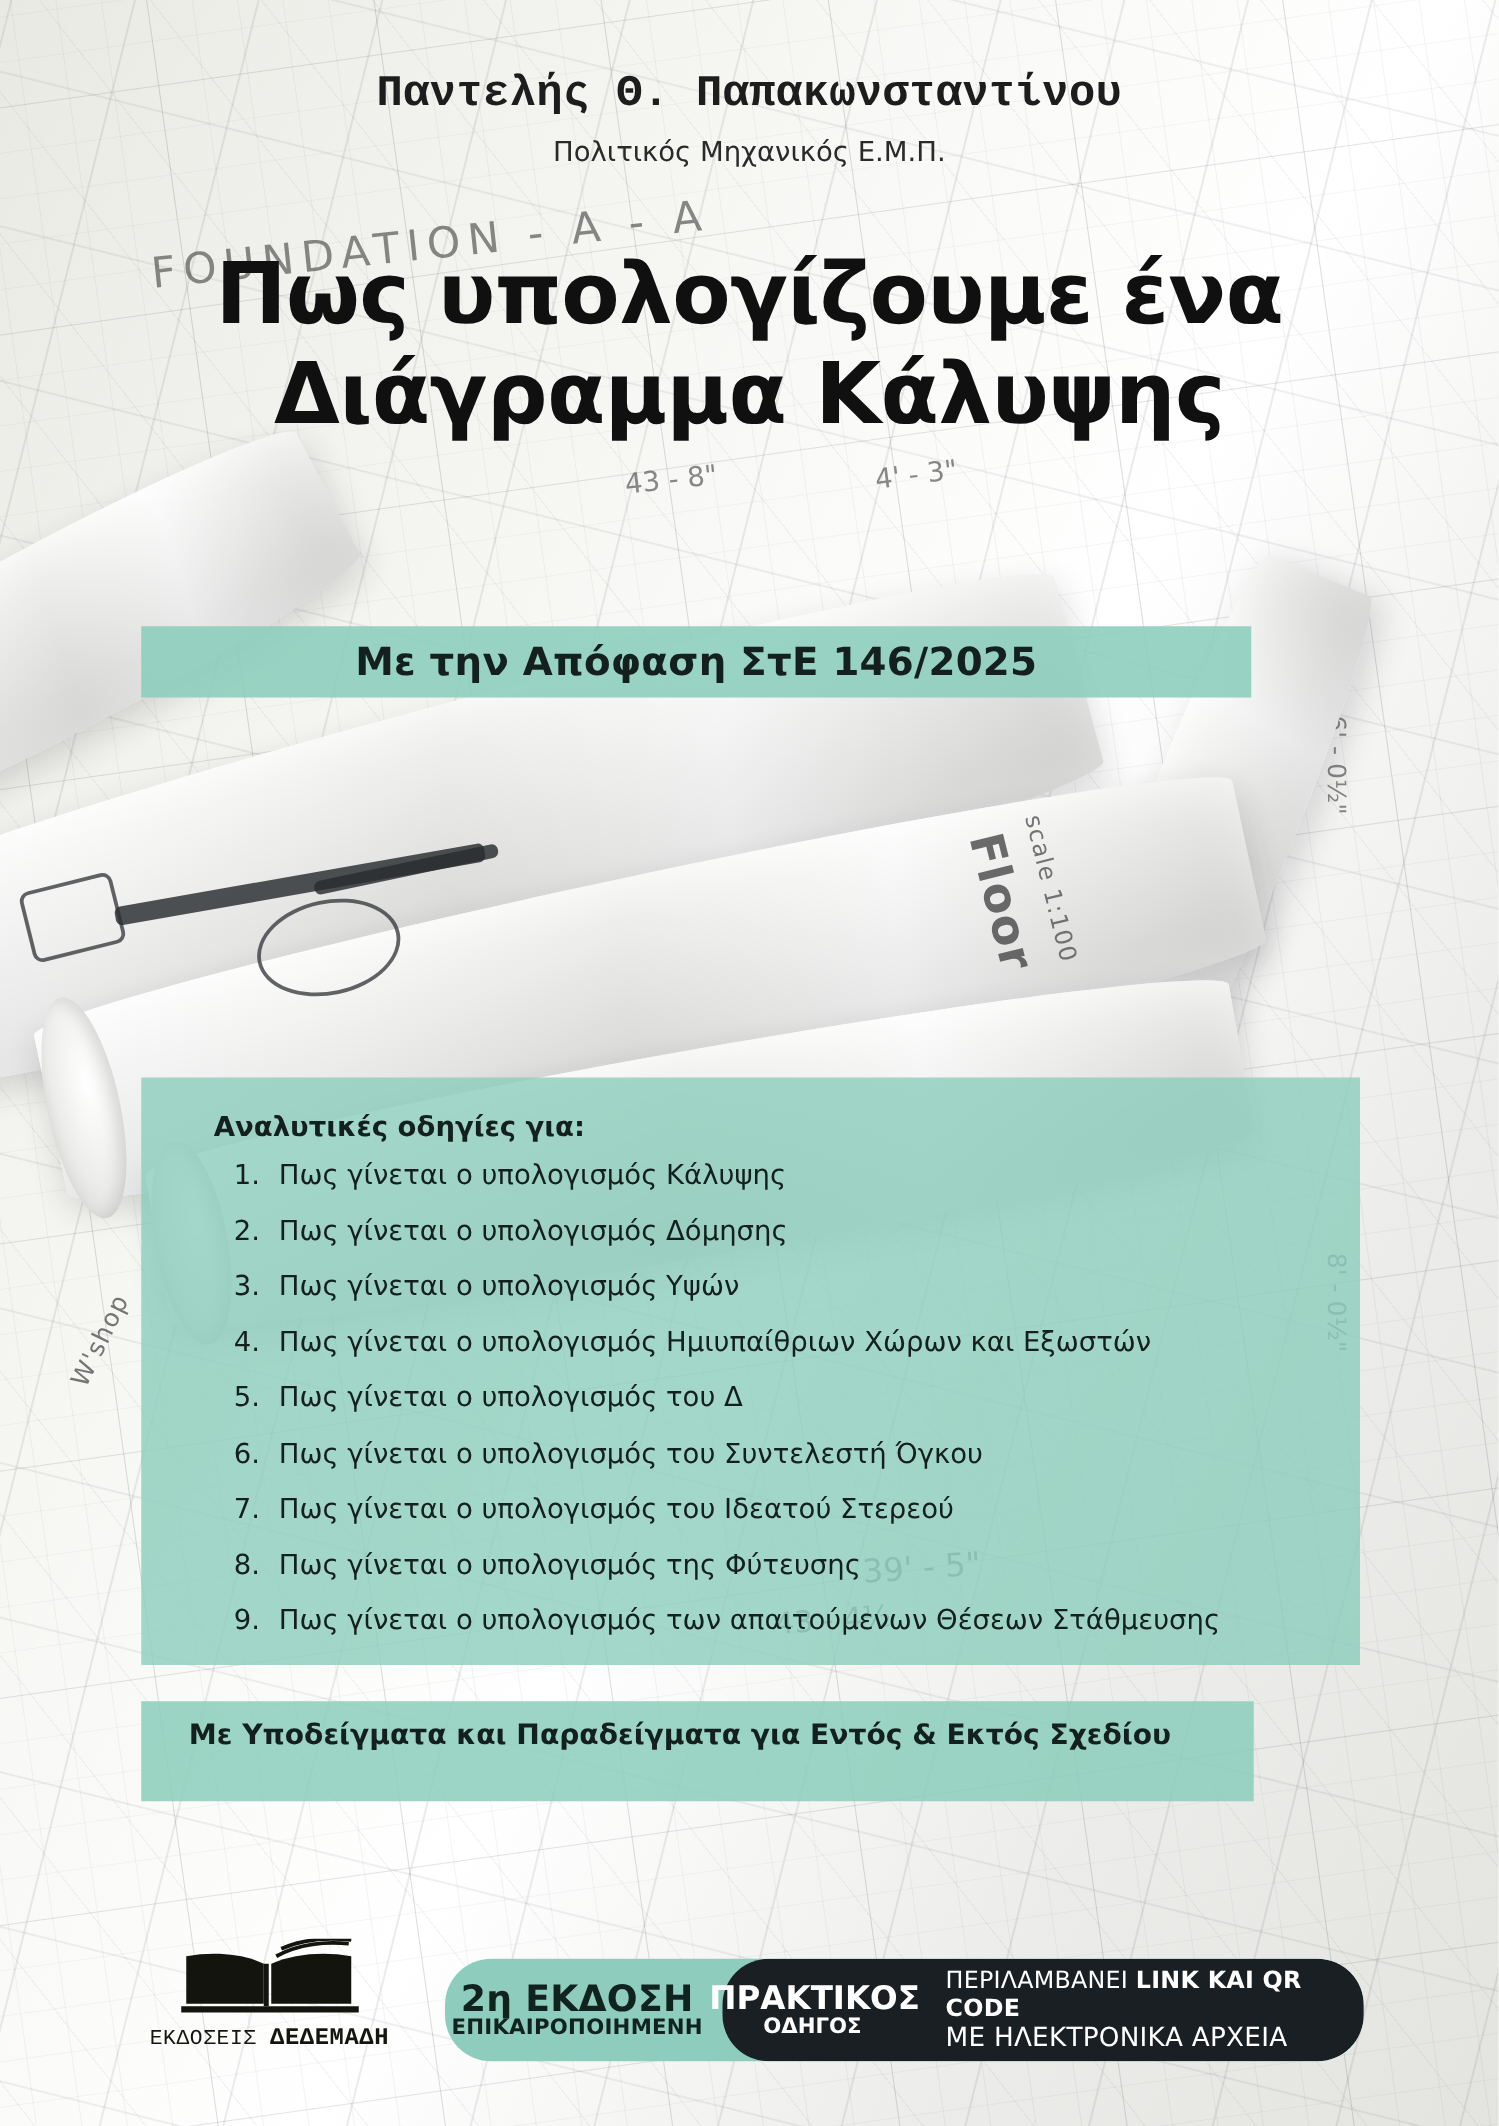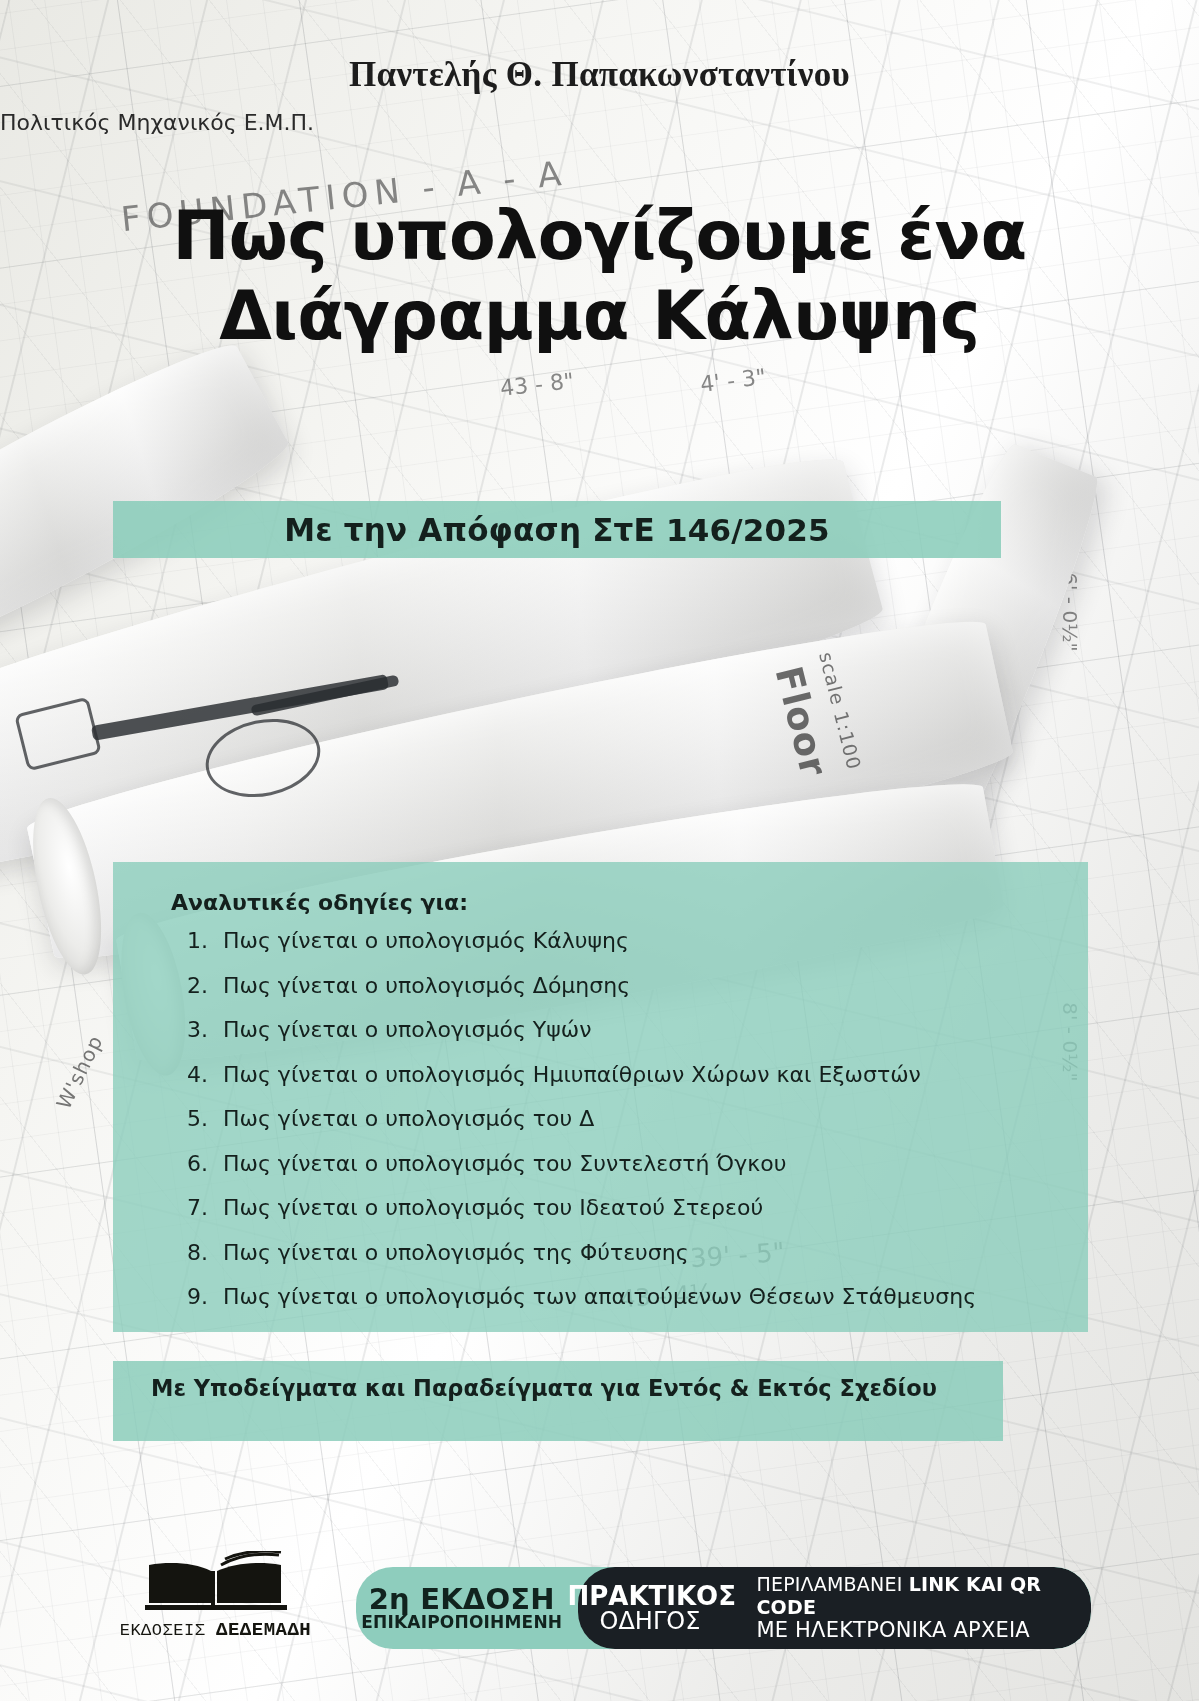--- a/index.html
+++ b/index.html
@@ -111,29 +111,29 @@
   }
   .bar.b1 { width: 300px; height: 15px; left: 90px; top: 700px; transform: rotate(-10deg); }
   .bar.b2 { width: 150px; height: 11px; left: 250px; top: 690px; transform: rotate(-12deg); }
 
   
   .content { position: absolute; inset: 0; }
 
   .author {
     position: absolute; left: 0; right: 0; top: 55px;
     text-align: center;
-    font-family: Liberation Serif, serif;
+    font-family: Liberation Mono, monospace;
     font-weight: 700;
     font-size: 35px;
     color: #1d1d1d;
     letter-spacing: 0.3px;
   }
   .author-sub {
     position: absolute; left: 0; right: 0; top: 110px;
-    text-align: left;
+    text-align: center;
     font-size: 22px;
     color: #2a2a2a;
   }
 
   .title {
     position: absolute; left: 60px; right: 60px; top: 196px;
     text-align: center;
     font-family: "DejaVu Sans", sans-serif;
     font-weight: 700;
     font-size: 68px;
@@ -246,21 +246,21 @@
   .pill .edition .e1 { font-weight: 700; font-size: 29px; letter-spacing: 0.2px; }
   .pill .edition .e2 { font-weight: 700; font-size: 17px; letter-spacing: 0.2px; }
   .pill .guide {
     position: relative; z-index: 2;
     width: 165px;
     text-align: center;
     color: #ffffff;
     line-height: 1.02;
   }
   .pill .guide .g1 { font-weight: 700; font-size: 26px; }
-  .pill .guide .g2 { font-weight: 400; font-size: 24px; }
+  .pill .guide .g2 { font-weight: 700; font-size: 17px; }
   .pill .incl {
     position: relative; z-index: 2;
     padding-left: 24px;
     color: #ffffff;
     line-height: 1.18;
   }
   .pill .incl .i1 { font-size: 19px; letter-spacing: 0.2px; }
   .pill .incl .i1 b { font-weight: 700; }
   .pill .incl .i2 { font-size: 21px; letter-spacing: 0.2px; }
 </style>

